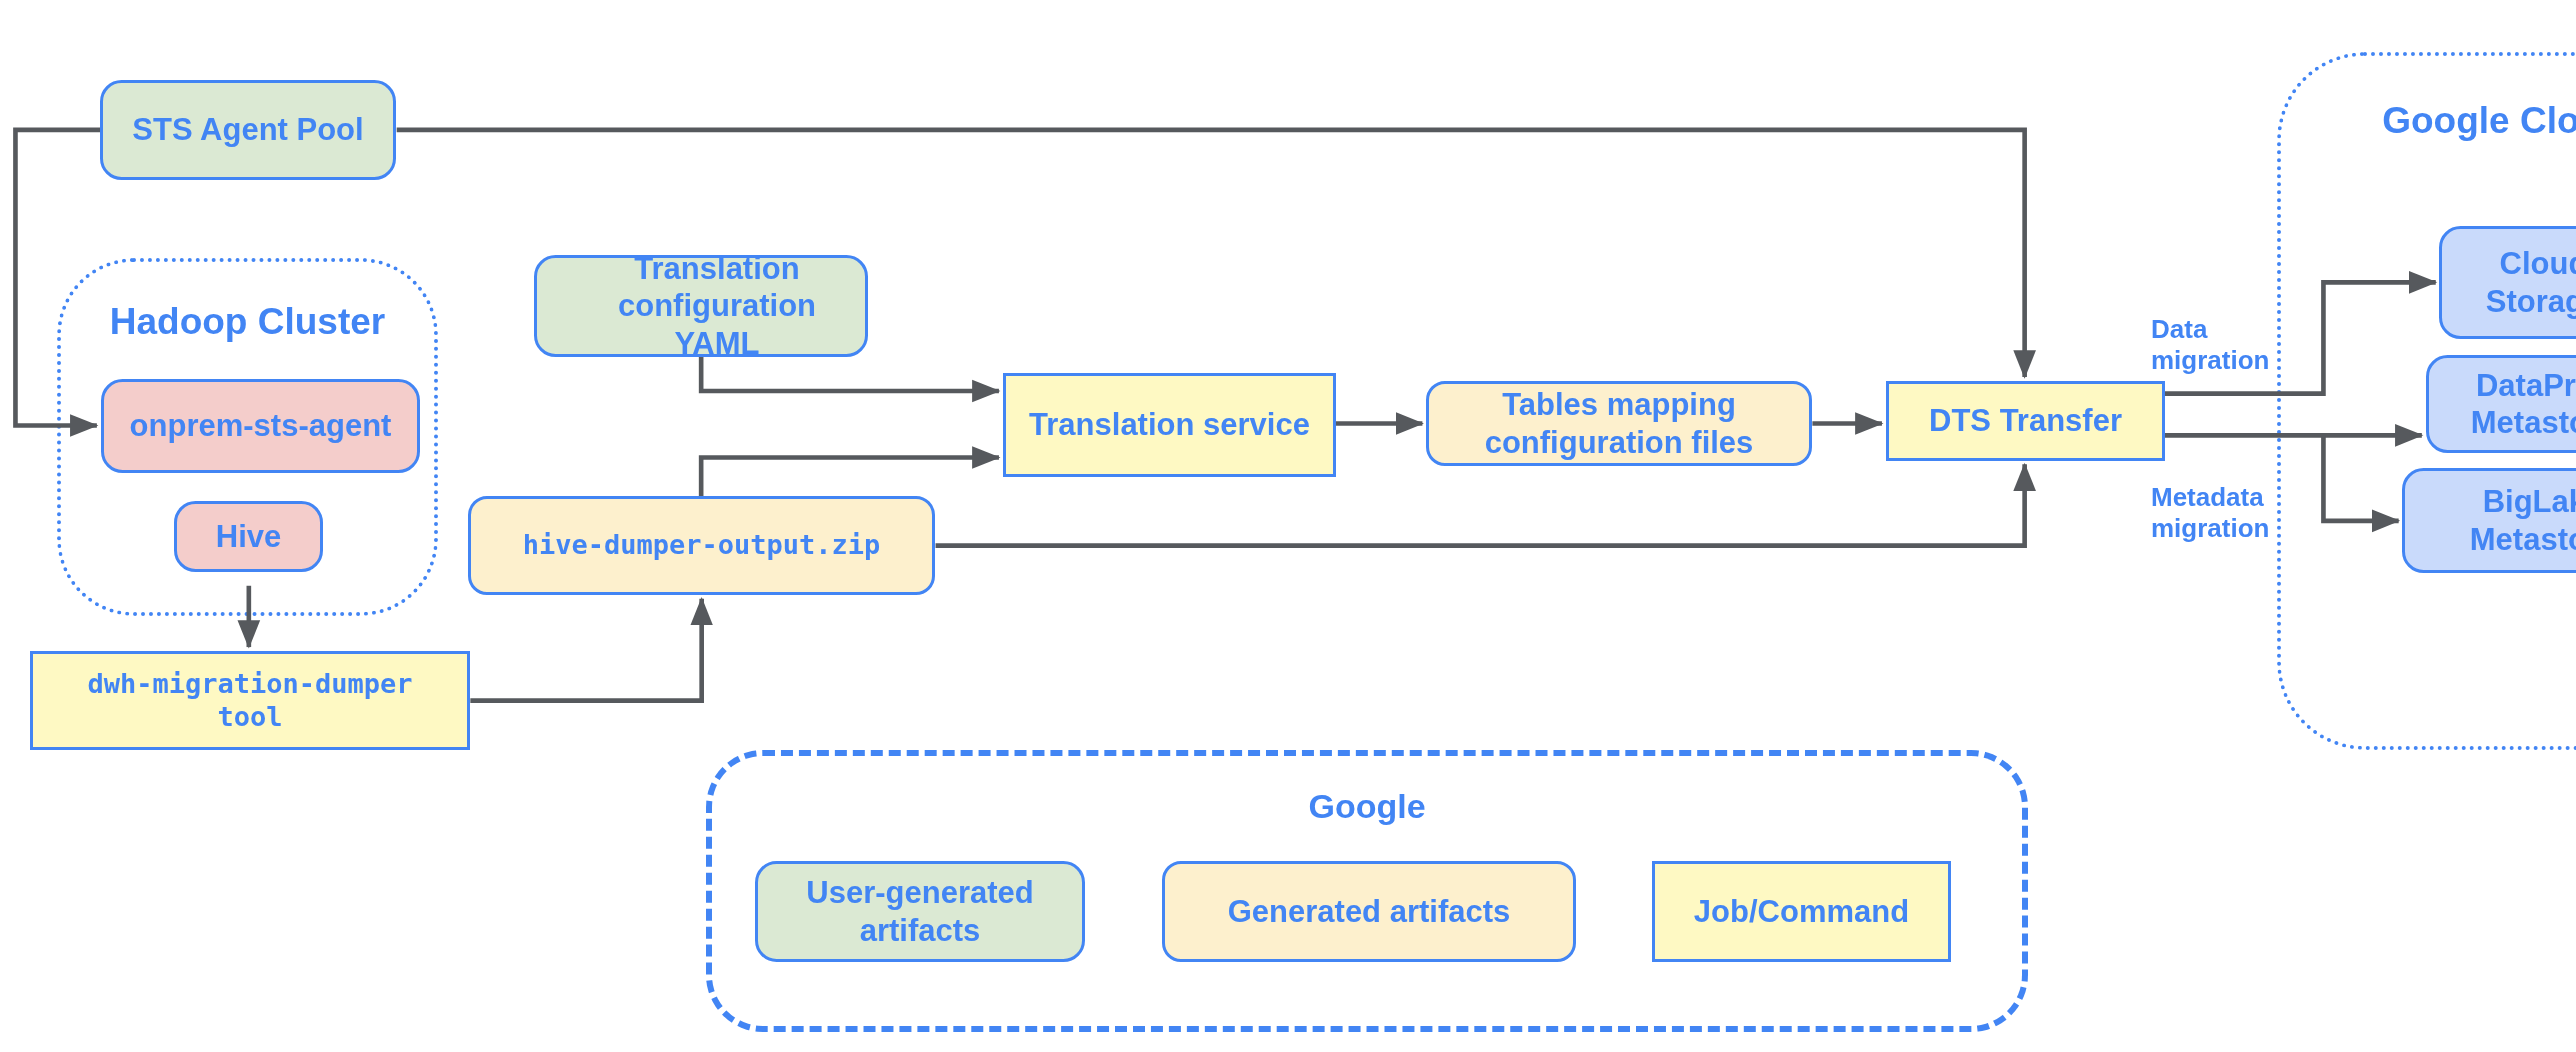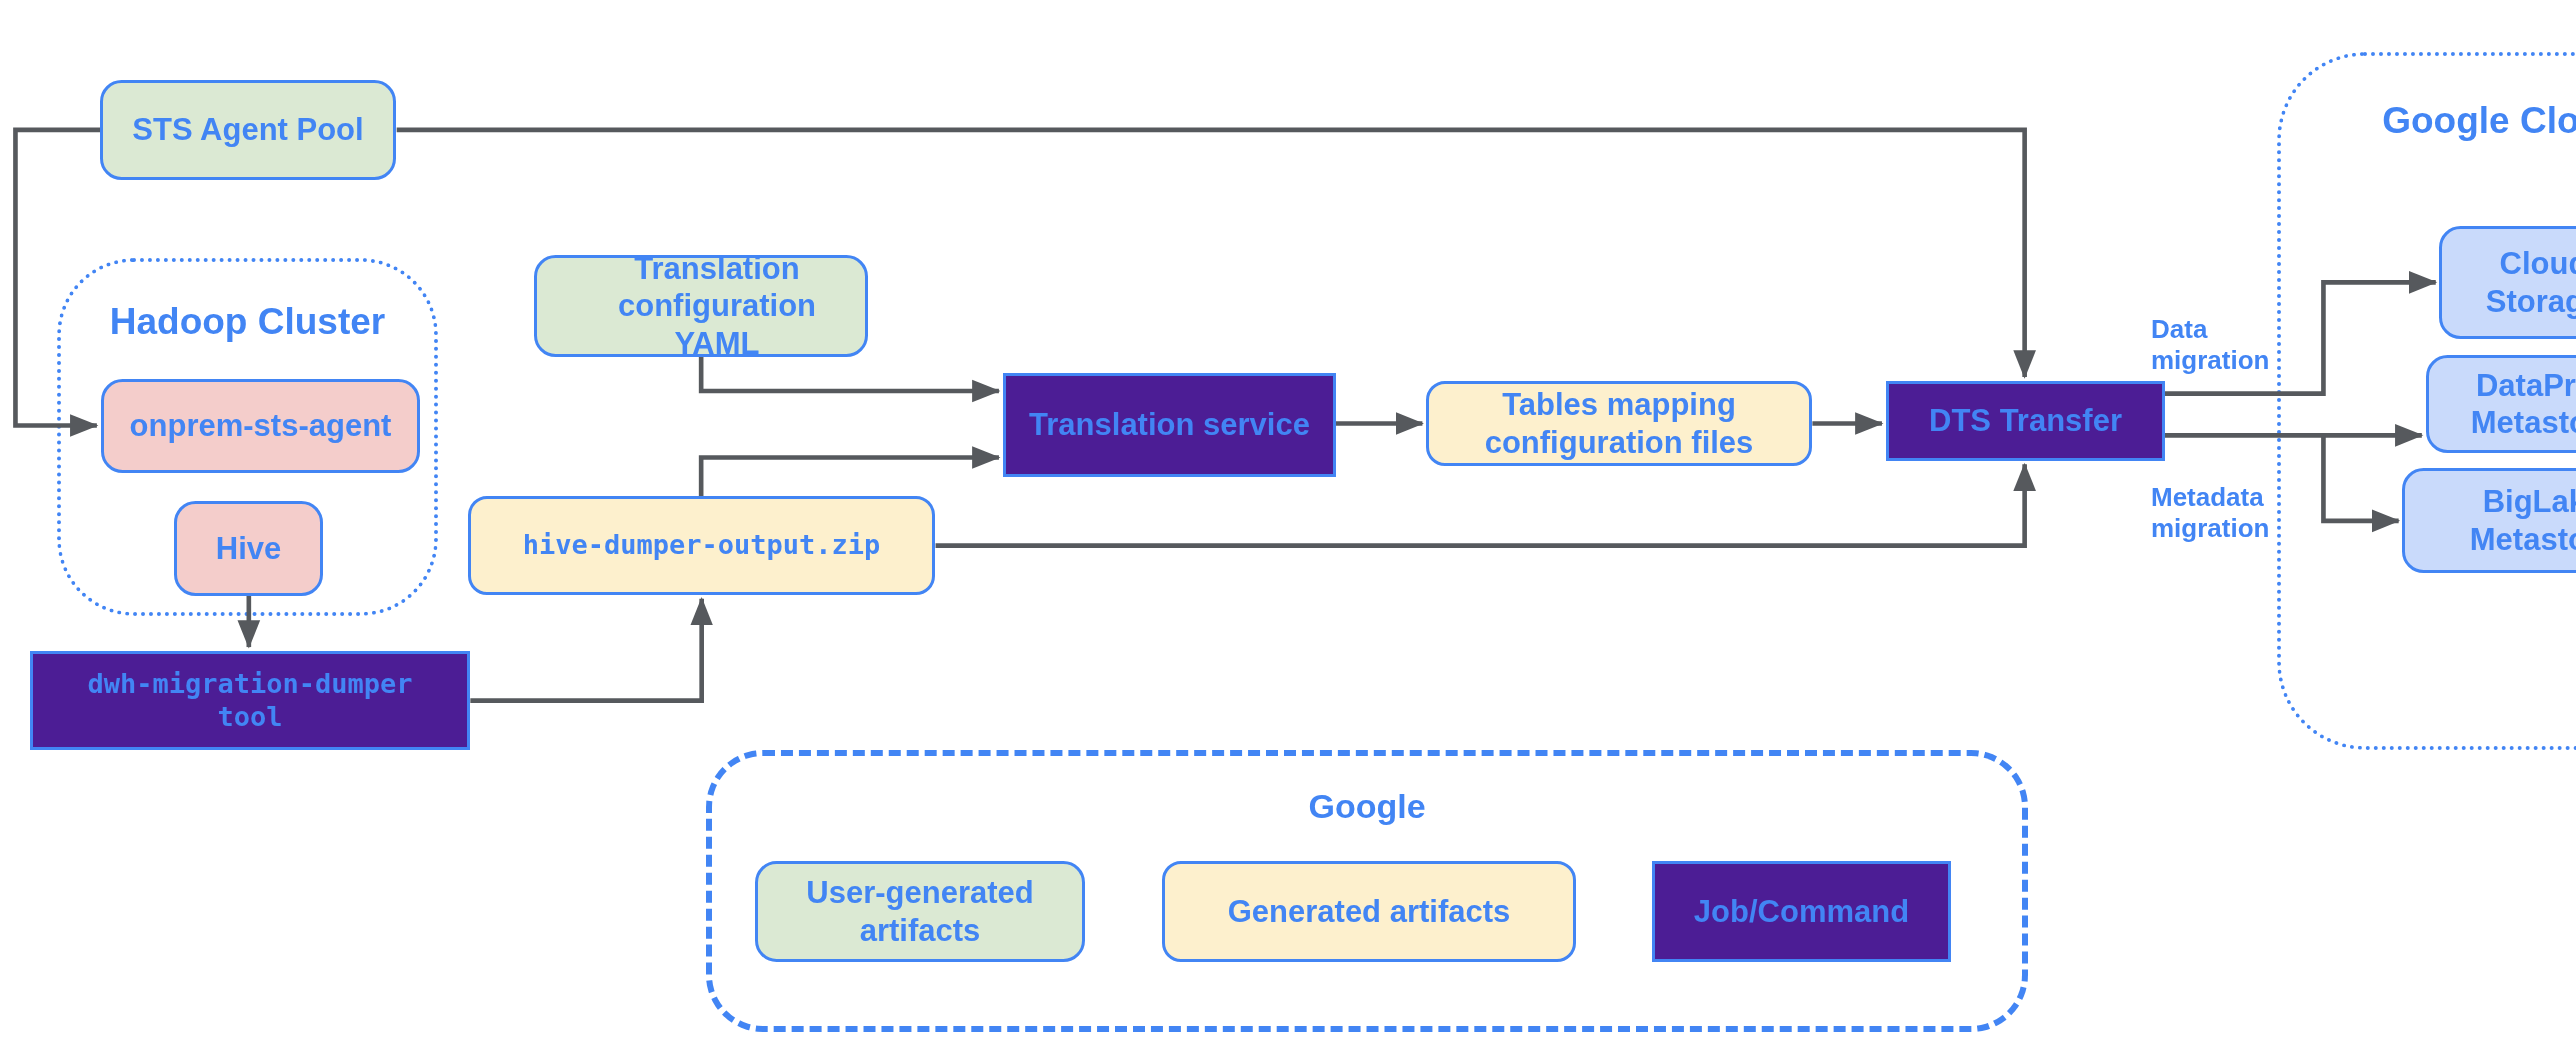--- a/index.html
+++ b/index.html
@@ -16,37 +16,37 @@
   .edges-layer{position:absolute;left:0;top:0;width:2750px;height:1052px;z-index:2;}
   .node{position:absolute;box-sizing:border-box;z-index:3;display:flex;align-items:center;justify-content:center;text-align:center;}
   .ctitle{position:absolute;z-index:3;text-align:center;color:#4285F4;font-weight:bold;}
   .elabel{position:absolute;z-index:3;color:#4285F4;font-weight:bold;font-size:26px;line-height:1.18;}
 
   
   .node{color:#4285F4;font-weight:bold;font-size:31px;line-height:1.2;}
   .kind-user{background:#DBE9D3;border:3.6px solid #4285F4;border-radius:21.6px;}
   .kind-onprem{background:#F4CDCB;border:3.6px solid #4285F4;border-radius:21.6px;}
   .kind-generated{background:#FDF0CD;border:3.6px solid #4285F4;border-radius:19px;}
-  .kind-job{background:#4c1d95;border:3.1px solid #4285F4;border-radius:0;}
+  .kind-job{background:#fef9c3;border:3.1px solid #4285F4;border-radius:0;}
   .kind-gcp{background:#C9DAFB;border:3.6px solid #4285F4;border-radius:21.6px;}
   .mono{font-family:"DejaVu Sans Mono","Liberation Mono",monospace;font-size:27px;font-weight:bold;}
 
   
   .hadoop-container{left:57px;top:258px;width:381px;height:358px;border:4.6px dotted #4285F4;border-radius:77px;z-index:1;}
   .gcloud-container{left:2277px;top:52px;width:453px;height:698px;border:4.6px dotted #4285F4;border-radius:88px;z-index:1;}
   .legend-container{left:706px;top:750px;width:1322px;height:282px;border:6.7px dashed #4285F4;border-radius:57px;z-index:1;}
 
   .hadoop-title{left:57px;top:301px;width:381px;font-size:37px;}
   .gcloud-title{left:2277px;top:100px;width:453px;font-size:37px;}
   .legend-title{left:706px;top:787px;width:1322px;font-size:34px;}
 
   
   .n-sts{left:100px;top:80px;width:296px;height:100px;}
   .n-onprem{left:101px;top:379px;width:319px;height:94px;}
-  .n-hive{left:174px;top:501px;width:149px;height:95px;}
+  .n-hive{left:174px;top:501px;width:149px;height:71px;}
   .n-dwh{left:30px;top:651px;width:440px;height:99px;}
   .n-dwh .lbl{max-width:361px;}
   .n-yaml{left:534px;top:255px;width:334px;height:102px;padding-left:32px;}
   .n-yaml .lbl{max-width:289px;}
   .n-zip{left:468px;top:496px;width:467px;height:99px;}
   .n-ts{left:1003px;top:373px;width:333px;height:104px;}
   .n-tables{left:1426px;top:381px;width:386px;height:85px;}
   .n-tables .lbl{max-width:330px;}
   .n-dts{left:1886px;top:381px;width:279px;height:80px;}
   .n-cs{left:2439px;top:226px;width:209px;height:113px;}

